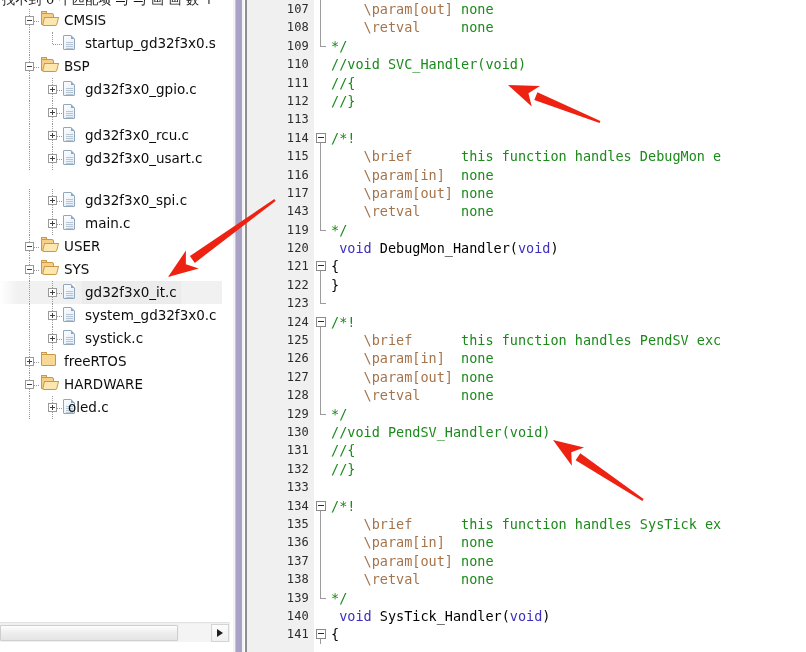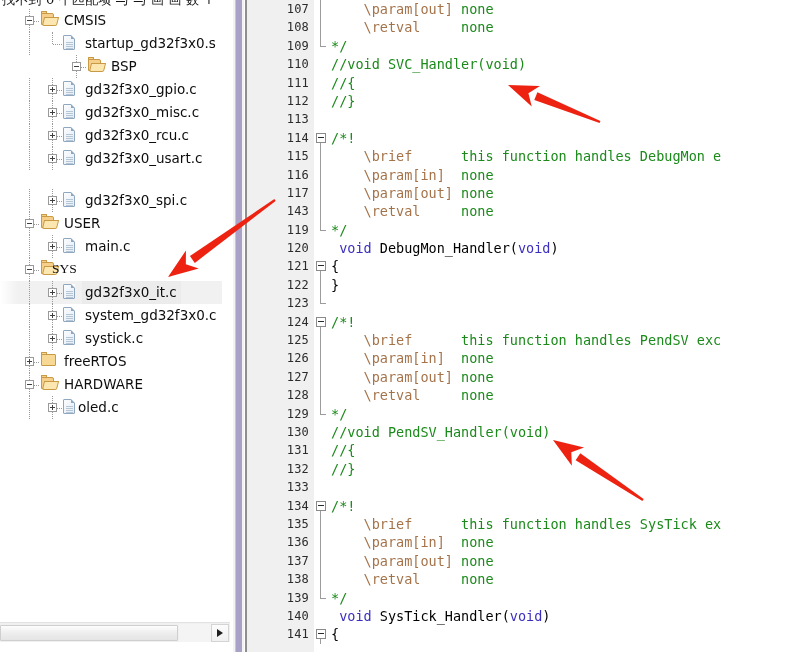--- a/index.html
+++ b/index.html
@@ -364,21 +364,21 @@
         </div>
         <div class="node" style="height: 23px;">
           <div class="vline" style="left: 29px; top: 0px; height: 23px;"></div>
           <div class="vline" style="left: 52px; top: 0px; height: 11.5px;"></div>
           <div class="hline" style="left: 53px; top: 11.5px; width: 9px;"></div>
           <div class="ico" style="left: 62px; top: 3px;">
             <div class="file-ico"></div>
           </div>
           <span class="label-txt" style="left: 83px; top: 1px;">startup_gd32f3x0.s</span>
         </div>
-        <div class="node" style="height: 23px; margin-left: 47px;">
+        <div class="node" style="height: 23px;">
           <div class="vline" style="left: 29px; top: 0px; height: 23px;"></div>
           <div class="hline" style="left: 30px; top: 11.5px; width: 9px;"></div>
           <div class="exp" style="left: 25px; top: 7px;"></div>
           <div class="ico" style="left: 41px; top: 3px;">
             <div class="folder-open">
               <div class="tab"></div>
               <div class="back"></div>
               <div class="front"></div>
             </div>
           </div>
@@ -395,21 +395,20 @@
           <span class="label-txt" style="left: 83px; top: 1px;">gd32f3x0_gpio.c</span>
         </div>
         <div class="node" style="height: 23px;">
           <div class="vline" style="left: 29px; top: 0px; height: 23px;"></div>
           <div class="vline" style="left: 52px; top: 0px; height: 23px;"></div>
           <div class="hline" style="left: 53px; top: 11.5px; width: 9px;"></div>
           <div class="exp plus" style="left: 48px; top: 7px;"></div>
           <div class="ico" style="left: 62px; top: 3px;">
             <div class="file-ico"></div>
           </div>
-          <span class="label-txt" style="left: 83px; top: 1px;">gd32f3x0_misc.c</span>
         </div>
         <div class="node" style="height: 23px;">
           <div class="vline" style="left: 29px; top: 0px; height: 23px;"></div>
           <div class="vline" style="left: 52px; top: 0px; height: 23px;"></div>
           <div class="hline" style="left: 53px; top: 11.5px; width: 9px;"></div>
           <div class="exp plus" style="left: 48px; top: 7px;"></div>
           <div class="ico" style="left: 62px; top: 3px;">
             <div class="file-ico"></div>
           </div>
           <span class="label-txt" style="left: 83px; top: 1px;">gd32f3x0_rcu.c</span>
@@ -426,56 +425,56 @@
         </div>
         <div class="node" style="height: 23px; margin-top: 19px;">
           <div class="vline" style="left: 29px; top: 0px; height: 23px;"></div>
           <div class="vline" style="left: 52px; top: 0px; height: 23px;"></div>
           <div class="hline" style="left: 53px; top: 11.5px; width: 9px;"></div>
           <div class="exp plus" style="left: 48px; top: 7px;"></div>
           <div class="ico" style="left: 62px; top: 3px;">
             <div class="file-ico"></div>
           </div>
           <span class="label-txt" style="left: 83px; top: 1px;">gd32f3x0_spi.c</span>
+        </div>
+        <div class="node" style="height: 23px;">
+          <div class="vline" style="left: 29px; top: 0px; height: 23px;"></div>
+          <div class="vline" style="left: 52px; top: 0px; height: 23px;"></div>
+          <div class="hline" style="left: 53px; top: 11.5px; width: 9px;"></div>
+          <div class="exp plus" style="left: 48px; top: 7px;"></div>
+          <div class="ico" style="left: 62px; top: 3px;">
+            <div class="file-ico"></div>
+          </div>
+          <span class="label-txt" style="left: 83px; top: 1px;">main.c</span>
         </div>
         <div class="node" style="height: 23px;">
           <div class="vline" style="left: 29px; top: 0px; height: 23px;"></div>
           <div class="hline" style="left: 30px; top: 11.5px; width: 9px;"></div>
           <div class="exp" style="left: 25px; top: 7px;"></div>
           <div class="ico" style="left: 41px; top: 3px;">
             <div class="folder-open">
               <div class="tab"></div>
               <div class="back"></div>
               <div class="front"></div>
             </div>
           </div>
           <span class="label-txt" style="left: 62px; top: 1px;">USER</span>
         </div>
         <div class="node" style="height: 23px;">
           <div class="vline" style="left: 29px; top: 0px; height: 23px;"></div>
-          <div class="vline" style="left: 52px; top: 0px; height: 23px;"></div>
-          <div class="hline" style="left: 53px; top: 11.5px; width: 9px;"></div>
-          <div class="exp plus" style="left: 48px; top: 7px;"></div>
-          <div class="ico" style="left: 62px; top: 3px;">
-            <div class="file-ico"></div>
-          </div>
-          <span class="label-txt" style="left: 83px; top: 1px;">main.c</span>
-        </div>
-        <div class="node" style="height: 23px;">
-          <div class="vline" style="left: 29px; top: 0px; height: 23px;"></div>
           <div class="hline" style="left: 30px; top: 11.5px; width: 9px;"></div>
           <div class="exp" style="left: 25px; top: 7px;"></div>
           <div class="ico" style="left: 41px; top: 3px;">
             <div class="folder-open">
               <div class="tab"></div>
               <div class="back"></div>
               <div class="front"></div>
             </div>
           </div>
-          <span class="label-txt" style="left: 50px; top: 1px; font-family: Liberation Serif, serif;">SYS</span>
+          <span class="label-txt" style="left: 62px; top: 1px;">SYS</span>
         </div>
         <div class="node selected" style="height: 23px;">
           <div class="vline" style="left: 29px; top: 0px; height: 23px;"></div>
           <div class="vline" style="left: 52px; top: 0px; height: 23px;"></div>
           <div class="hline" style="left: 53px; top: 11.5px; width: 9px;"></div>
           <div class="exp plus" style="left: 48px; top: 7px;"></div>
           <div class="ico" style="left: 62px; top: 3px;">
             <div class="file-ico"></div>
           </div>
           <span class="label-txt" style="left: 83px; top: 1px;">gd32f3x0_it.c</span>
@@ -526,21 +525,21 @@
           <span class="label-txt" style="left: 62px; top: 1px;">HARDWARE</span>
         </div>
         <div class="node" style="height: 23px;">
           <div class="vline" style="left: 29px; top: 0px; height: 23px;"></div>
           <div class="vline" style="left: 52px; top: 0px; height: 23px;"></div>
           <div class="hline" style="left: 53px; top: 11.5px; width: 9px;"></div>
           <div class="exp plus" style="left: 48px; top: 7px;"></div>
           <div class="ico" style="left: 62px; top: 3px;">
             <div class="file-ico"></div>
           </div>
-          <span class="label-txt" style="left: 76px; top: 1px;">oled.c</span>
+          <span class="label-txt" style="left: 66px; top: 1px;">oled.c</span>
         </div>
       </div>
   </div>
 
   <div class="hscroll">
     <div class="thumb"></div>
     <div class="track-right"></div>
     <div class="arrow-btn">
       <i></i>
     </div>

